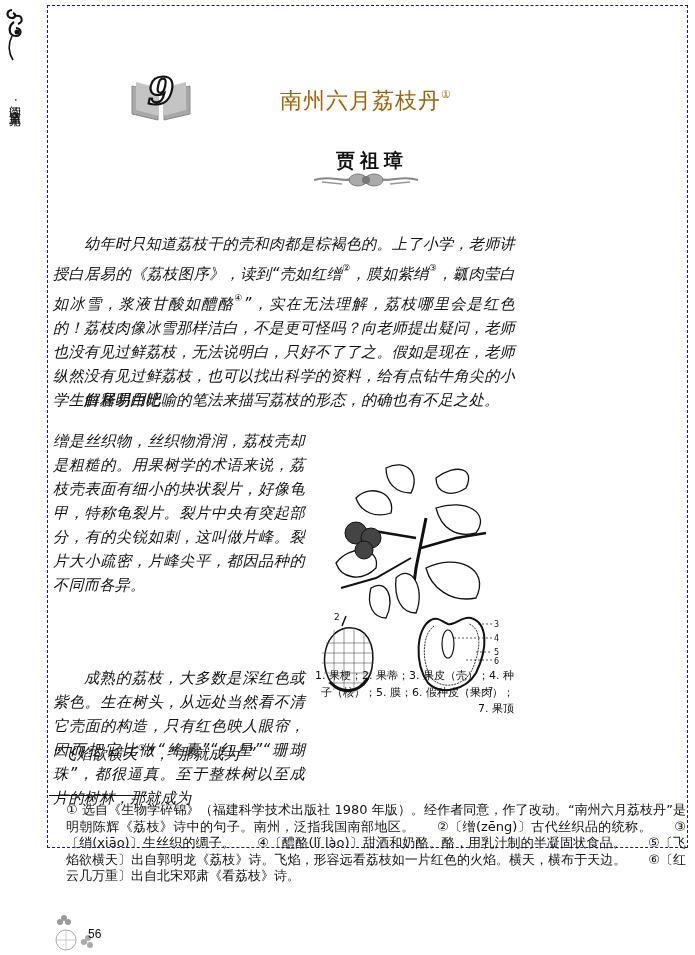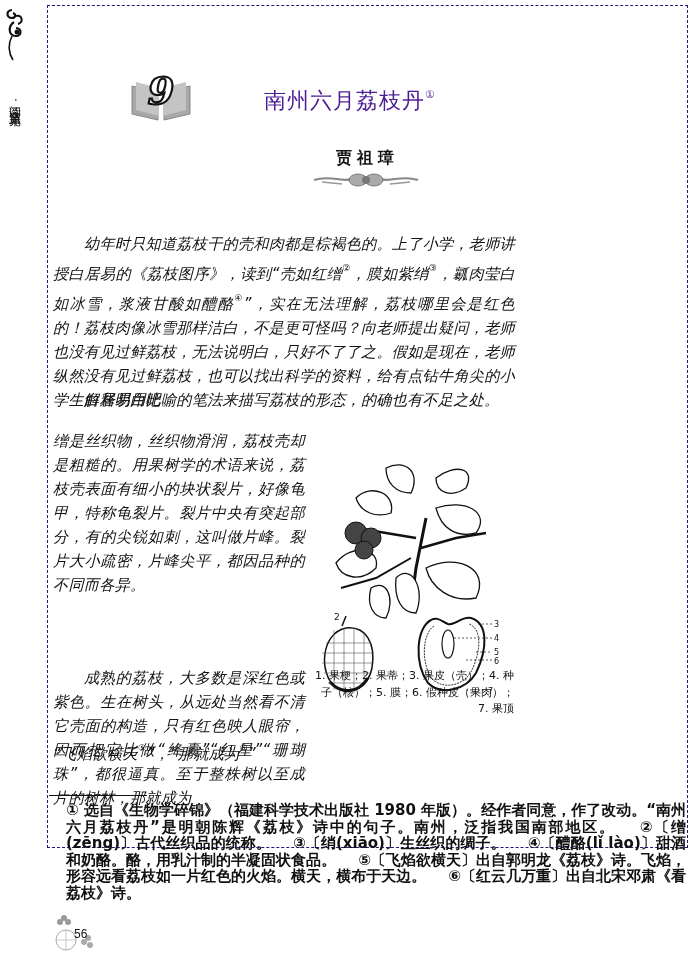--- a/index.html
+++ b/index.html
@@ -29,28 +29,28 @@
       font-size: 12px; line-height: 14px;
       color: #111;
       writing-mode: vertical-rl;
       letter-spacing: 1px;
     }
     .book-icon {
       position: absolute; left: 128px; top: 64px;
       width: 66px; height: 60px;
     }
     .title {
-      position: absolute; left: 264px; top: 86px;
-      font-size: 22px; color: #4c1d95; letter-spacing: 1px;
+      position: absolute; left: 280px; top: 86px;
+      font-size: 22px; color: #a16207; letter-spacing: 1px;
       font-family: "DejaVu Serif", "Liberation Serif", serif;
     }
     .title sup { font-size: 11px; vertical-align: 10px; }
     .author {
       position: absolute; left: 336px; top: 148px;
-      font-size: 16px; font-weight: bold; letter-spacing: 5px;
+      font-size: 19px; font-weight: bold; letter-spacing: 5px;
       font-family: "DejaVu Serif", serif;
     }
     .author-ornament {
       position: absolute; left: 312px; top: 170px;
       width: 108px; height: 18px;
     }
     .para {
       position: absolute;
       font-size: 15.2px; line-height: 24px;
       letter-spacing: 0.2px;
@@ -76,32 +76,31 @@
       text-align: right;
     }
     .footnote-rule {
       position: absolute; left: 49px; top: 795px;
       width: 98px; height: 0;
       border-top: 1px solid #111;
     }
     .footnotes {
       position: absolute; left: 66px; top: 802px;
       width: 620px;
-      font-size: 15px; line-height: 16.5px;
+      font-size: 13px; line-height: 16.5px;
       margin: 0;
       text-align: justify;
-      font-weight: bold;
     }
     .footnotes span.gap { display: inline-block; width: 22px; }
     .page-ornament {
       position: absolute; left: 50px; top: 912px;
       width: 46px; height: 40px;
     }
     .page-number {
-      position: absolute; left: 50px; top: 927px;
+      position: absolute; left: 64px; top: 927px;
       font-size: 12px; color: #111;
       font-family: "Liberation Sans", sans-serif;
       padding-left: 24px;
     }
   </style>
 </head>
 <body>
 
 <div class="frame"></div>
 

